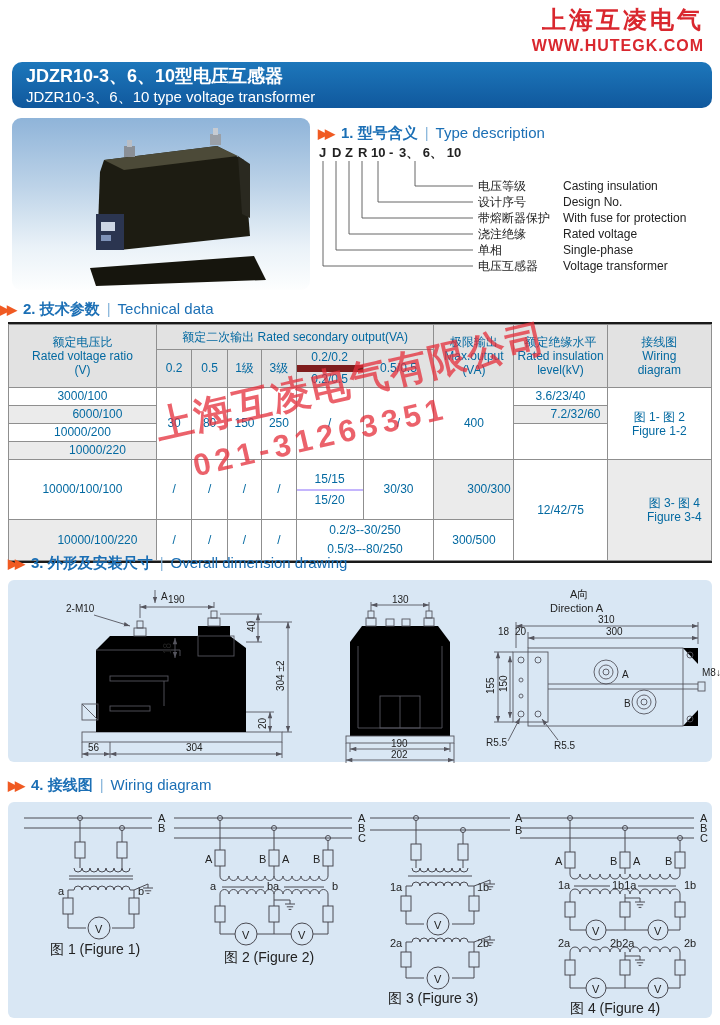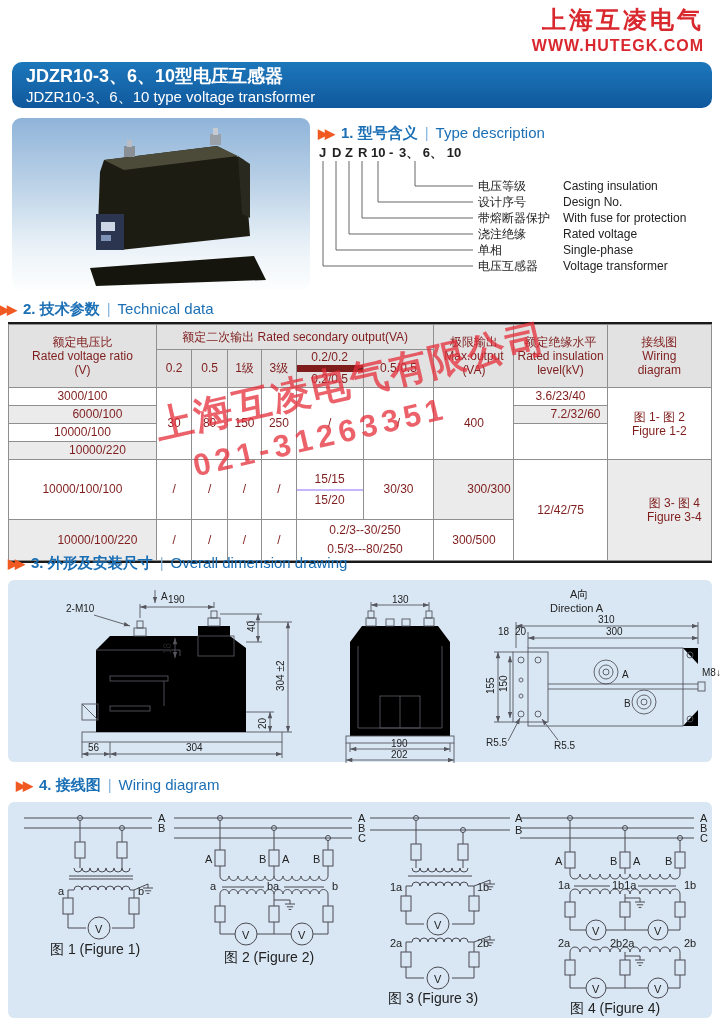--- a/index.html
+++ b/index.html
@@ -24,21 +24,21 @@
          background:linear-gradient(180deg,#8fb4d9 0%,#bdd3e8 40%,#eaf2f8 75%,#fdfefe 100%);}
 
   
   .sec-head{color:#1b6fb5;font-size:15px;font-weight:bold;white-space:nowrap;}
   .sec-head .chev{color:#f05a22;font-size:13px;letter-spacing:-3px;margin-right:9px;}
   .sec-head .sep{color:#85b4da;font-weight:normal;margin:0 7px;}
   .sec-head .en{font-weight:normal;}
 
   
   .ttable-wrap{left:8px;top:322px;width:704px;border-top:2px solid #1a1a1a;border-bottom:2px solid #1a1a1a;}
-  table.tt{border-collapse:collapse;table-layout:fixed;width:704px;font-size:12px;text-align:center;color:#7f1d1d;}
+  table.tt{border-collapse:collapse;table-layout:fixed;width:704px;font-size:12px;text-align:center;color:#0369a1;}
   table.tt td{border:1px solid #8f8f8f;padding:0;line-height:1.25;overflow:hidden;}
   table.tt tr.h1 td, table.tt tr.h2 td{background:#e2e2e2;}
   table.tt .g{background:#ebebeb;padding-left:30px;}
   table.tt .hl{display:block;line-height:14px;}
   .split .top{border-bottom:7px solid #7f1d1d;}
   .split div{height:15px;line-height:15px;}
   .split2 div{height:19px;line-height:19px;}
 
   
   .wm{left:150px;top:402px;width:540px;transform:rotate(-13deg);transform-origin:left top;
@@ -207,21 +207,21 @@
         <td rowspan="4">
           <span class="hl">图 1- 图 2</span>
           <span class="hl">Figure 1-2</span>
         </td>
       </tr>
       <tr>
         <td class="g" style="height:17px">6000/100</td>
         <td class="g">7.2/32/60</td>
       </tr>
       <tr>
-        <td style="height:17px">10000/100</td>
+        <td style="height:17px">10000/200</td>
         <td rowspan="2"></td>
       </tr>
       <tr>
         <td class="g" style="height:17px">10000/220</td>
       </tr>
       <tr>
         <td style="height:59px">10000/100/100</td>
         <td>/</td>
         <td>/</td>
         <td>/</td>
@@ -389,21 +389,21 @@
       <line x1="52" y1="70" x2="52" y2="132" marker-start="url(#arS)" marker-end="url(#ar)"></line>
       <text x="49" y="106" transform="rotate(-90 49,106)">150</text>
       <text x="28" y="160">R5.5</text>
       <line x1="50" y1="155" x2="62" y2="132" marker-end="url(#ar)"></line>
       <text x="96" y="163">R5.5</text>
       <line x1="100" y1="154" x2="84" y2="133" marker-end="url(#ar)"></line>
       <text x="244" y="90">M8↓</text>
     </g>
   </svg>
 
-  <div class="abs sec-head" style="left:8px;top:776px;margin-left:8px;">
+  <div class="abs sec-head" style="left:8px;top:776px;">
     <span class="chev">▶▶</span><span>4.</span>
     <span class="zh">接线图</span><span class="sep">|</span><span class="en">Wiring diagram</span>
   </div>
 
   <div class="abs panel" style="left:8px;top:802px;width:704px;height:216px;"></div>
 
   <svg class="abs sch" style="left:22px;top:810px;" width="155" height="150" viewBox="0 0 155 150">
     <line x1="2" y1="8" x2="130" y2="8"></line>
       <text x="136" y="12">A</text>
     <line x1="2" y1="18" x2="130" y2="18"></line>

